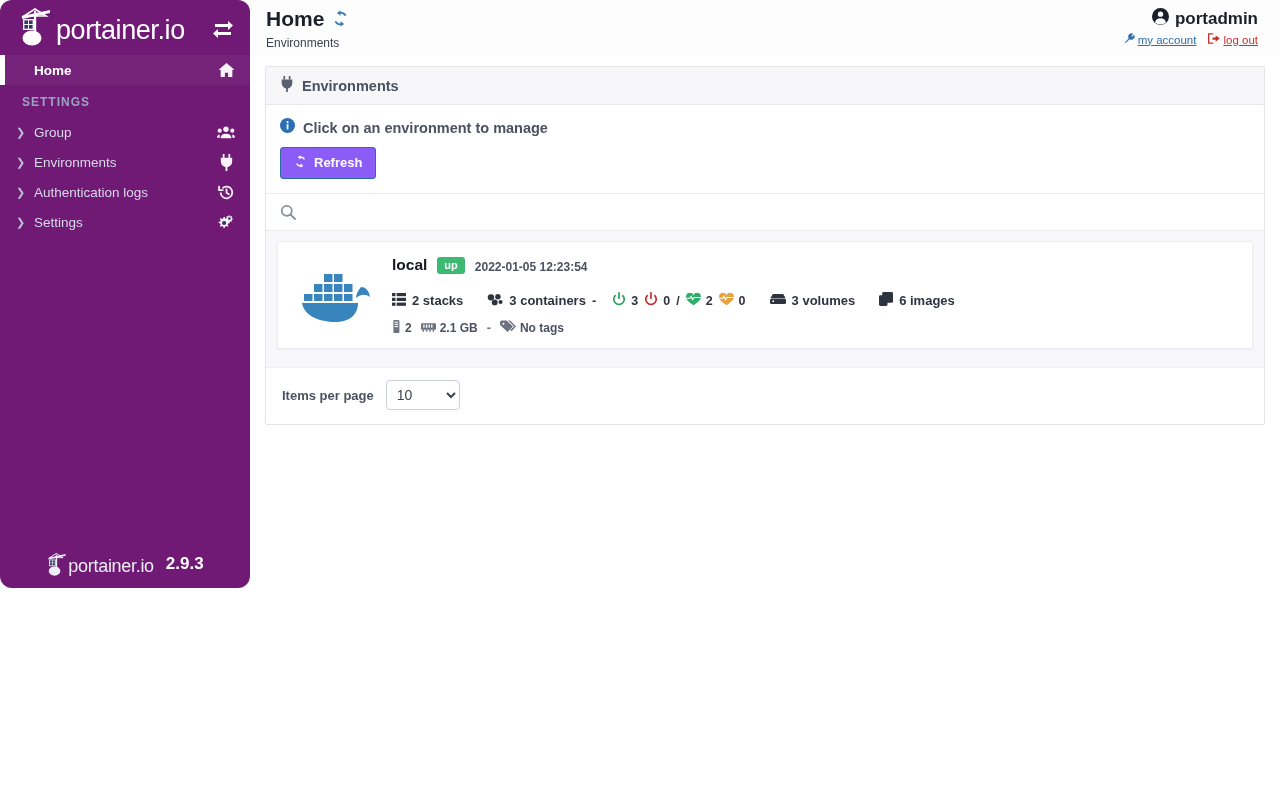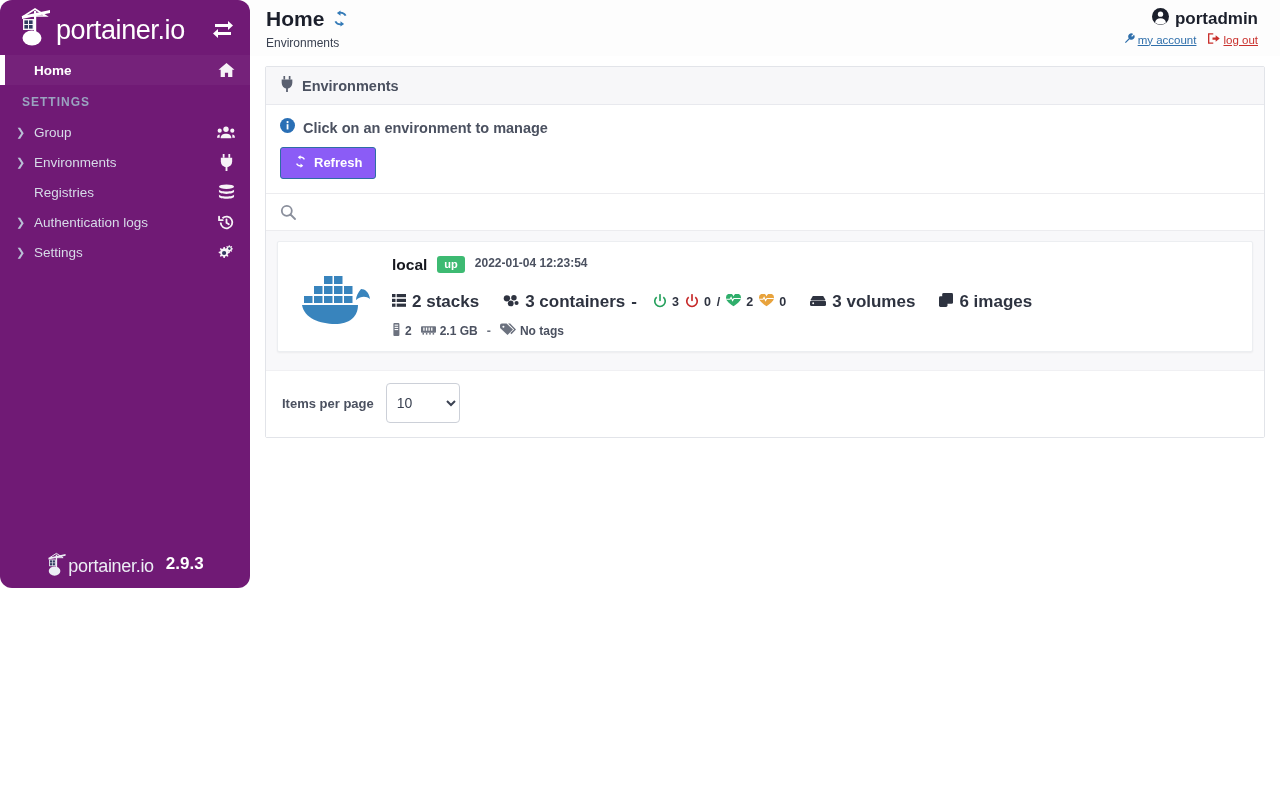--- a/index.html
+++ b/index.html
@@ -131,50 +131,50 @@
   .list-zone { background: #f8f8fa; padding: 10px 11px 18px 11px; }
   .env-card {
     background: #ffffff; border: 1px solid #eceef1;
     border-radius: 2px;
     box-shadow: 0 1px 2px rgba(0,0,0,0.05);
     display: flex; padding: 14px 16px 12px 12px;
     cursor: pointer; min-height: 108px;
   }
   .env-logo { width: 96px; display:flex; align-items:center; justify-content:center; }
   .env-main { flex: 1; padding-left: 6px; }
-  .env-line1 { display: flex; align-items: flex-start; gap: 10px; }
+  .env-line1 { display: flex; align-items: flex-end; gap: 10px; }
   .env-name { font-size: 15.5px; font-weight: bold; color: #16181f; }
   .badge-up {
     background: #3dba72; color: #fff; font-size: 11px; font-weight: bold;
     border-radius: 3px; padding: 3px 7px 3px 7px; line-height: 1;
   }
   .env-date { font-size: 12px; color: #4b5160; font-weight: bold; }
   .stat-row { display: flex; align-items: center; margin-top: 18px; }
   .stat {
     display: flex; align-items: center; gap: 6px;
-    font-size: 17px; color: #2e3340; font-weight: bold;
+    font-size: 13px; color: #2e3340; font-weight: bold;
     margin-right: 24px;
   }
   .stat.tight { margin-right: 16px; }
   .stat-sub { display: flex; align-items: center; gap: 5px; font-size: 12.5px; color: #2e3340; font-weight: bold;}
   .stat-row2 { display: flex; align-items: center; margin-top: 11px; gap: 9px; }
   .mini { display:flex; align-items:center; gap:4px; font-size: 12px; color: #4b5160; font-weight: bold;}
   .env-right { text-align: right; display: flex; flex-direction: column; justify-content: space-between; padding-top: 2px;}
   .grp-row { display: flex; align-items: center; justify-content: flex-end; gap: 10px;}
   .grp-text { font-size: 12.5px; color: #2e3340; font-weight: bold; }
   .pencil { color: #337ab7; cursor: pointer; display:flex; align-items:center; }
   .env-meta { font-size: 12.5px; color: #4b5160; font-weight: bold; margin-top: 6px;}
   .pager {
     display: flex; align-items: center; 
     gap: 12px; padding: 12px 16px 14px 16px; background: #ffffff;
     border-top: 1px solid #f0f0f3;
   }
   .pager-label { font-size: 13px; color: #4b5160; font-weight: bold; }
   .pager-select {
-    width: 74px; height: 40px; border: 1px solid #ccd0d8; border-radius: 4px;
+    width: 74px; height: 30px; border: 1px solid #ccd0d8; border-radius: 4px;
     font-size: 14px; color: #3b4252; padding: 0 6px;
     font-family: "Liberation Sans", sans-serif; background: #fff; cursor: pointer;
   }
   .dash { color: #6c727f; font-weight: bold; font-size: 12.5px; }
 </style>
 </head>
 <body>
 
 <div id="app">
 
@@ -238,31 +238,20 @@
       <span class="nav-icon">
         <svg width="15" height="17" viewBox="0 0 14 18" fill="#ffffff">
           <rect x="3" y="0" width="1.9" height="4"></rect>
             <rect x="9" y="0" width="1.9" height="4"></rect>
           <path d="M1 4 h12 v4 a6 6 0 0 1 -12 0 Z"></path>
           <rect x="6" y="13" width="2" height="5"></rect>
         </svg>
       </span>
     </div>
 
-    <div class="nav-item">
-      <span class="nolabel-pad"></span>
-      <span class="nav-label">Registries</span>
-      <span class="nav-icon">
-        <svg width="17" height="16" viewBox="0 0 18 16" fill="#ffffff">
-          <ellipse cx="9" cy="2.4" rx="8" ry="2.4"></ellipse>
-          <path d="M1 5.2 c0 1.4 3.6 2.4 8 2.4 s8-1 8-2.4 V7.6 c0 1.4-3.6 2.4-8 2.4 s-8-1-8-2.4 Z"></path>
-          <path d="M1 10.4 c0 1.4 3.6 2.4 8 2.4 s8-1 8-2.4 V12.8 c0 1.4-3.6 2.4-8 2.4 s-8-1-8-2.4 Z"></path>
-        </svg>
-      </span>
-    </div>
 
     <div class="nav-item">
       <span class="caret">❯</span>
       <span class="nav-label">Authentication logs</span>
       <span class="nav-icon">
         <svg width="17" height="17" viewBox="0 0 16 16" fill="none" stroke="#ffffff" stroke-width="1.7">
           <path d="M2.5 8 a5.5 5.5 0 1 0 1.7-4"></path>
           <path d="M1 2.4 v3.4 h3.4" stroke-linecap="round"></path>
           <path d="M8 5 v3.3 l2.2 1.4" stroke-linecap="round"></path>
         </svg>
@@ -421,21 +410,21 @@
                     <path d="M2 37 h56 c0 12 -9 19 -23 19 C20 56 4 50 2 37 Z"></path>
                     <path d="M56 32 c5 -4 10 -4 14 -1 c-1 -7 -5 -10 -9 -10 c-3 4 -5 7 -5 11 Z"></path>
                   </g>
                 </svg>
               </div>
 
               <div class="env-main">
                 <div class="env-line1">
                   <span class="env-name">local</span>
                   <span class="badge-up">up</span>
-                  <span class="env-date">2022-01-04 12:23:54</span>
+                  <span class="env-date">2022-01-05 12:23:54</span>
                 </div>
 
                 <div class="stat-row">
 
                   <span class="stat">
                     <span>
                       <svg width="14" height="13" viewBox="0 0 14 13" fill="#2e3340">
                         <rect x="0" y="0" width="3.5" height="3.2"></rect>
                           <rect x="4.7" y="0" width="9.3" height="3.2"></rect>
                         <rect x="0" y="4.8" width="3.5" height="3.2"></rect>

